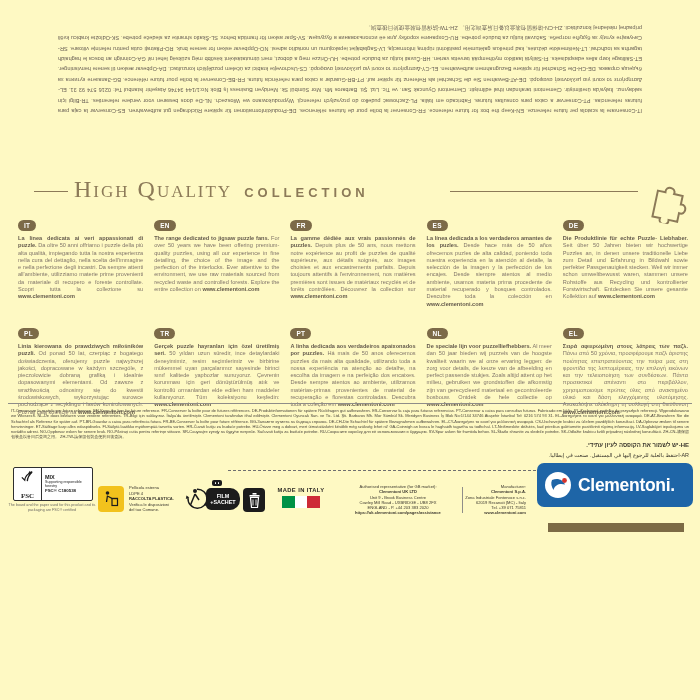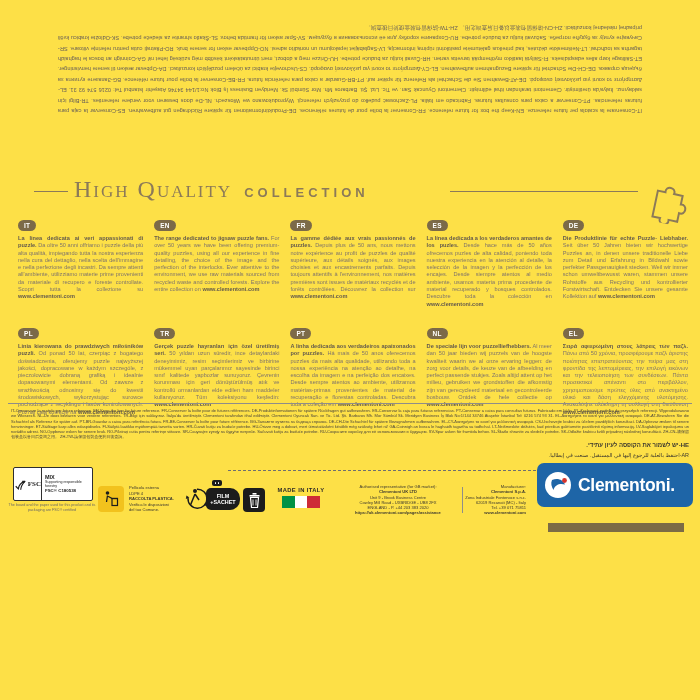--- a/index.html
+++ b/index.html
@@ -1,16 +1,16 @@
 <!DOCTYPE html>
 <html><head>
 <meta charset="utf-8">
 <style>
   html,body{margin:0;padding:0;background:#fff;}
-  .page{position:relative;width:700px;height:700px;background:#fde047;overflow:hidden;
+  .page{position:relative;width:700px;height:700px;background:#fef9c3;overflow:hidden;
         font-family:"Liberation Sans",sans-serif;color:#6e6458;outline:1px solid #e3e3e0;}
 
   
   .top-flap{position:absolute;top:22px;left:58px;width:584px;max-height:116px;overflow:hidden;
             transform:rotate(180deg);font-size:5.6px;line-height:10.4px;color:#6a6157;
             text-align:justify;}
 
   
   .rule{position:absolute;border-top:1.6px solid #8c7a58;}
   .rule-left{left:34px;top:191px;width:34px;}
@@ -33,21 +33,21 @@
   .divider{position:absolute;top:403px;left:8px;right:8px;border-top:1px solid #8f8d89;}
   .legal{position:absolute;top:408px;left:11px;right:11px;font-size:4px;line-height:5.3px;
          color:#49443c;text-align:justify;max-height:33px;overflow:hidden;}
   .he-line{position:absolute;top:442px;right:11px;font-size:6px;font-weight:bold;color:#3c382f;direction:rtl;}
   .ar-line{position:absolute;top:452px;right:11px;font-size:5.4px;color:#3c382f;direction:rtl;}
   .dashed{position:absolute;top:470px;left:228px;right:9px;border-top:1px dashed #6f6f6f;}
 
   
   .fsc-box{position:absolute;left:13px;top:467px;width:78px;height:32px;border:1.2px solid #2f2f2f;
            border-radius:2px;display:flex;align-items:stretch;background:#fff;}
-  .fsc-left{width:27px;display:flex;flex-direction:row;align-items:center;justify-content:center;border-right:1px solid #2f2f2f;}
+  .fsc-left{width:27px;display:flex;flex-direction:column;align-items:center;justify-content:space-between;border-right:1px solid #2f2f2f;}
   .fsc-left .fsc-word{font-family:"Liberation Serif",serif;font-weight:bold;font-size:7px;color:#1c1c1c;line-height:7px;}
   .fsc-right{flex:1;padding:2px 3px;display:flex;flex-direction:column;justify-content:center;color:#1c1c1c;}
   .fsc-mix{font-size:5.5px;font-weight:bold;line-height:6px;}
   .fsc-tag{font-size:3.6px;line-height:4.2px;}
   .fsc-code{font-size:4.4px;font-weight:bold;line-height:5.5px;}
   .fsc-caption{position:absolute;left:5px;top:503px;width:94px;font-size:3.7px;line-height:4.6px;
                text-align:center;color:#6d6a64;}
 
   .plastic-icon{position:absolute;left:98px;top:486px;width:26px;height:26px;background:#f2c21d;
                 border-radius:4px;display:flex;align-items:center;justify-content:center;}

